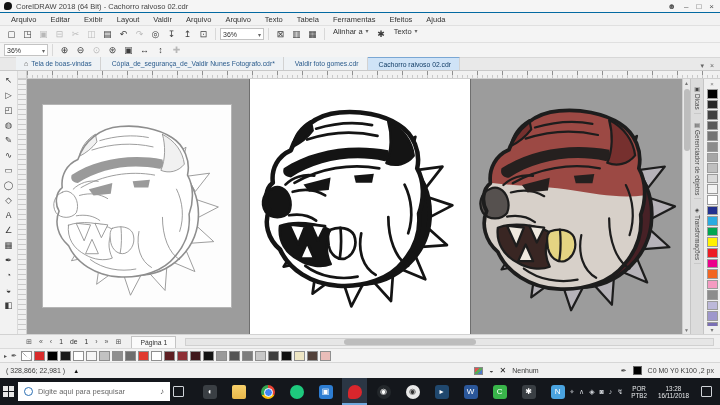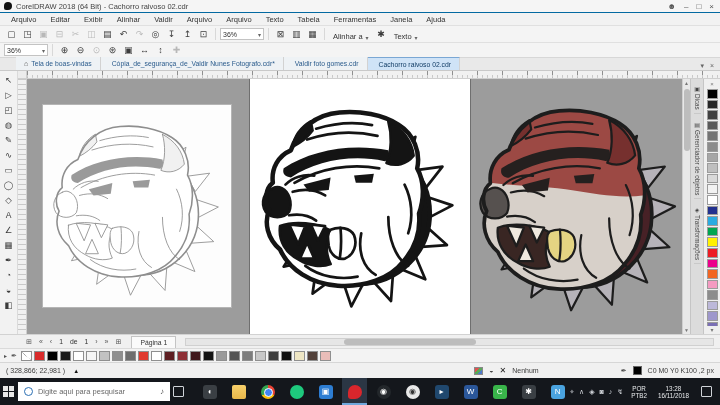--- a/index.html
+++ b/index.html
@@ -19,21 +19,21 @@
   .menubar ul { display:flex; list-style:none; }
   .menubar li { font-size:7.5px; color:#333; padding:4px 7px; line-height:13px; }
 
   
   .toolbar { height:17px; flex:0 0 17px; background:#f4f4f4; border-bottom:1px solid #e0e0e0; display:flex; align-items:center; padding:0 4px; gap:1px; }
   .tbtn { width:15px; height:14px; display:flex; align-items:center; justify-content:center; font-size:9px; color:#3c3c3c; border-radius:2px; }
   .tbtn[data-disabled="1"] { opacity:.32; }
   .tsep { width:1px; height:12px; background:#d8d8d8; margin:0 3px; }
   .zoom-select { width:44px; height:12px; background:#fff; border:1px solid #c3c3c3; display:flex; align-items:center; font-size:7px; color:#333; padding:0 2px; justify-content:space-between; }
   .caret { font-size:6px; color:#666; }
-  .drop-label { display:flex; align-items:flex-end; gap:3px; font-size:7.5px; color:#333; padding:0 4px; height:14px; border-radius:2px; }
+  .drop-label { display:flex; align-items:flex-start; gap:3px; font-size:7.5px; color:#333; padding:0 4px; height:14px; border-radius:2px; }
   .propbar { height:15px; flex:0 0 15px; background:#f4f4f4; border-bottom:1px solid #d7d7d7; display:flex; align-items:center; padding:0 4px; gap:1px; }
 
   
   .tabbar { height:13px; flex:0 0 13px; background:#e9e9e9; display:flex; align-items:flex-end; padding-left:16px; border-bottom:1px solid #c9c9c9; }
   .doc-tab { height:13px; display:flex; align-items:center; gap:3px; padding:0 8px; font-size:6.8px; color:#2a5b8c; border-right:1px solid #d2d2d2; white-space:nowrap; background:#eef2f5; }
   .doc-tab[data-state="active"] { background:#cfe3f7; color:#123d66; border-top:1px solid #7aa7d4; }
   .home-glyph { font-size:7px; color:#555; }
   .tabbar-extra { margin-left:auto; display:flex; gap:6px; padding-right:6px; }
   .tabbar-extra span { font-size:7px; color:#666; }
 
@@ -143,28 +143,28 @@
         <span>×</span>
       </div>
   </div>
 
   <div class="menubar">
     <ul>
 
     <li>Arquivo</li>
         <li>Editar</li>
         <li>Exibir</li>
-        <li>Alinhar</li>
+        <li>Layout</li>
         <li>Valdir</li>
         <li>Arquivo</li>
         <li>Arquivo</li>
         <li>Texto</li>
         <li>Tabela</li>
         <li>Ferramentas</li>
-        <li>Janela</li>
+        <li>Efeitos</li>
         <li>Ajuda</li>
       </ul>
   </div>
 
   <div class="toolbar">
     <span style="display:flex;gap:1px;">
 
     <span class="tbtn">▢</span>
         <span class="tbtn">◳</span>
         <span class="tbtn" data-disabled="1">▣</span>

